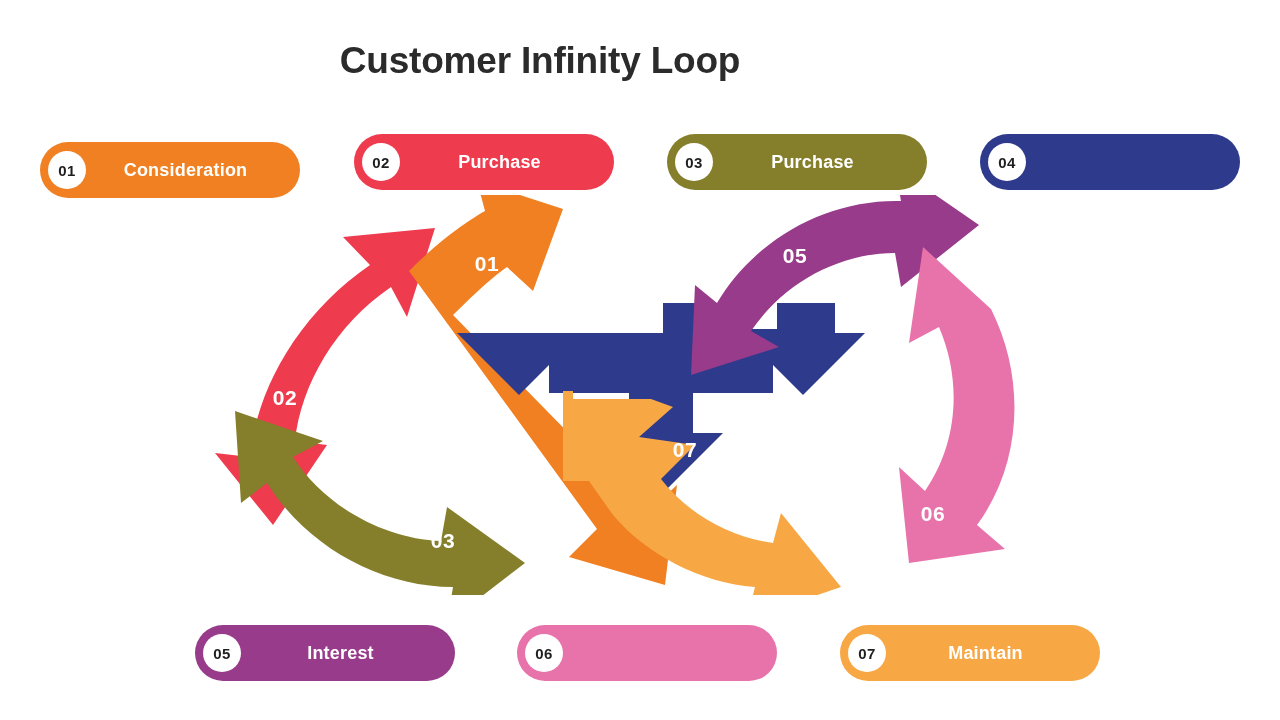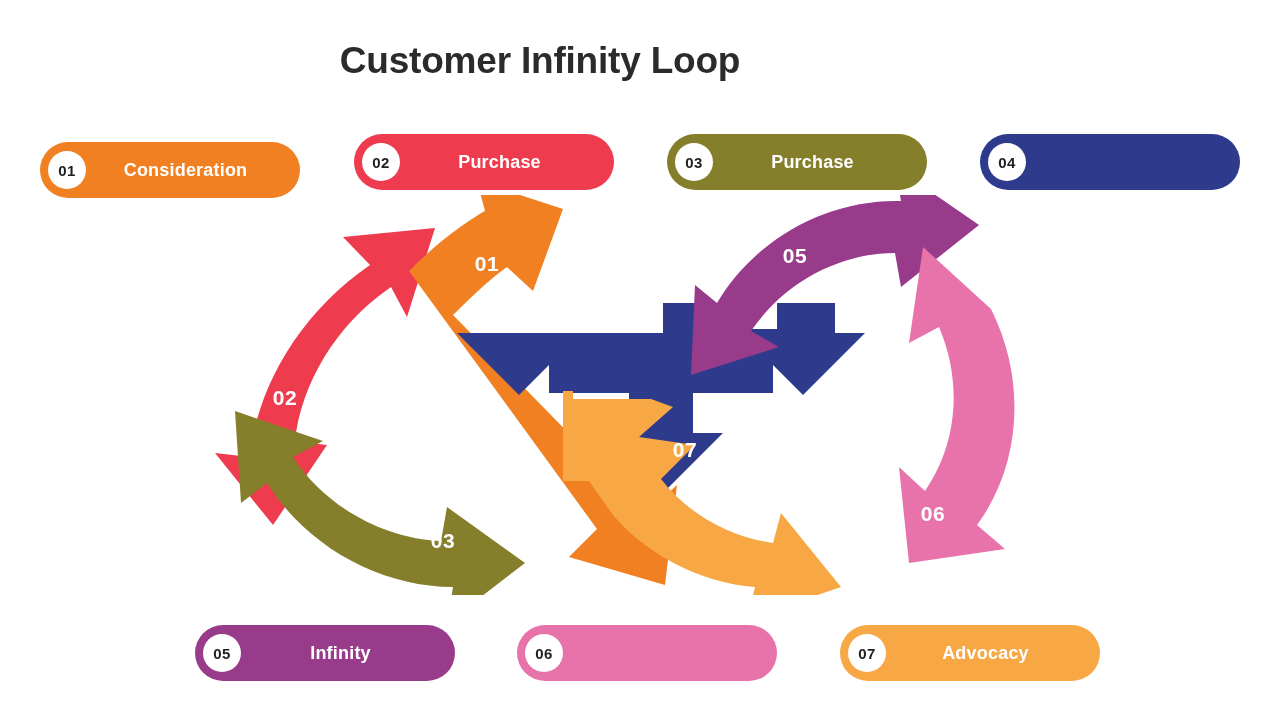--- a/index.html
+++ b/index.html
@@ -106,30 +106,30 @@
   <div class="pill-badge">03</div>
   <div class="pill-label">Purchase</div>
 </div>
 
 <div class="pill" id="pill-04" style="left: 980px; top: 134px; width: 260px; height: 56px; background: rgb(46, 58, 140);">
   <div class="pill-badge">04</div>
 </div>
 
 <div class="pill" id="pill-05" style="left: 195px; top: 625px; width: 260px; height: 56px; background: rgb(151, 59, 138);">
   <div class="pill-badge">05</div>
-  <div class="pill-label">Infinity</div>
+  <div class="pill-label">Interest</div>
 </div>
 
 <div class="pill" id="pill-06" style="left: 517px; top: 625px; width: 260px; height: 56px; background: rgb(232, 115, 170);">
   <div class="pill-badge">06</div>
 </div>
 
 <div class="pill" id="pill-07" style="left: 840px; top: 625px; width: 260px; height: 56px; background: rgb(247, 168, 69);">
   <div class="pill-badge">07</div>
-  <div class="pill-label">Advocacy</div>
+  <div class="pill-label">Maintain</div>
 </div>
 
 <div id="infinity-diagram">
 <svg viewBox="0 0 860 400" xmlns="http://www.w3.org/2000/svg">
 
   <g>
     <path id="seg02-path" d="M 175 70
              C 105 118, 62 192, 55 262
              L 20 258
              L 78 330

